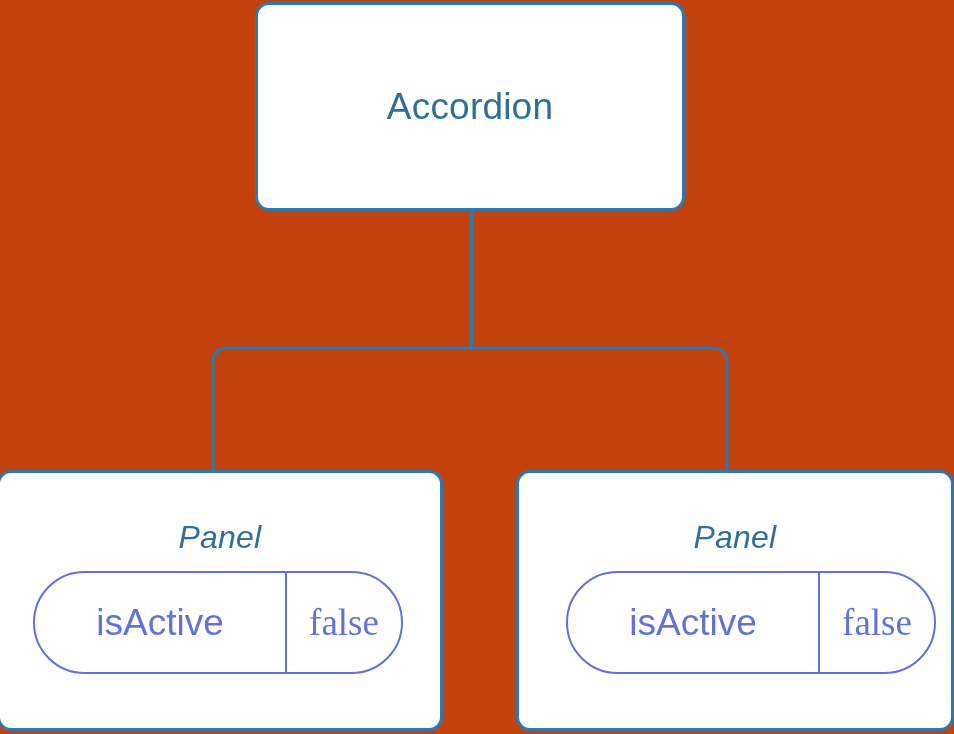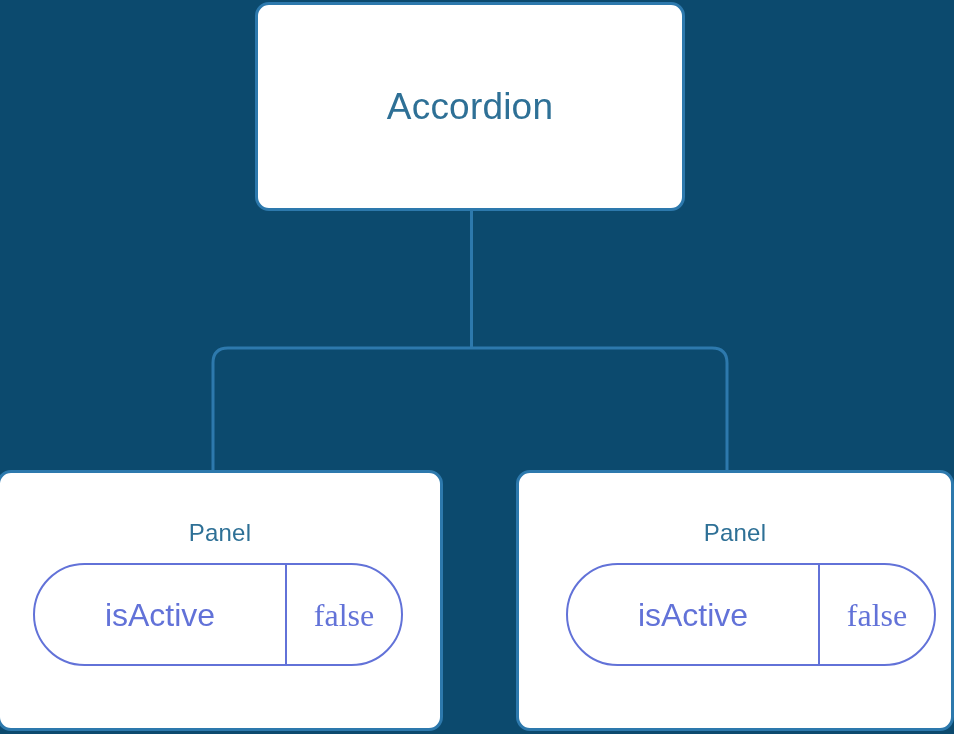--- a/index.html
+++ b/index.html
@@ -11,21 +11,21 @@
     height: 734px;
     overflow: hidden;
     font-family: "Liberation Sans", sans-serif;
     background: #4a6872;
   }
 
   #stage {
     position: relative;
     width: 954px;
     height: 734px;
-    background: #0c4a6e;
+    background: #c2410c;
   }
 
   
   #connectors {
     position: absolute;
     left: 0;
     top: 0;
     width: 954px;
     height: 734px;
     pointer-events: none;
@@ -70,22 +70,23 @@
     color: #2e7096;
     font-size: 37px;
     font-weight: 400;
     letter-spacing: 0.2px;
     line-height: 1;
     white-space: nowrap;
   }
 
   .node-child-left .node-title,
   .node-child-right .node-title {
-    font-size: 24px;
+    font-size: 32px;
     margin-top: 48px;
+    font-style: italic;
   }
 
   
   .prop-pill {
     box-sizing: border-box;
     margin-top: 18px;
     height: 103px;
     border: 2px solid #6272d8;
     border-radius: 52px;
     display: flex;
@@ -93,21 +94,21 @@
     background: transparent;
     overflow: hidden;
   }
 
   .pill-key,
   .pill-value {
     display: flex;
     align-items: center;
     justify-content: center;
     color: #6272d8;
-    font-size: 32px;
+    font-size: 37px;
     line-height: 1;
     white-space: nowrap;
     padding: 0 18px;
   }
 
   .pill-key {
     flex: 0 0 214px;
     border-right: 2px solid #6272d8;
   }
 

